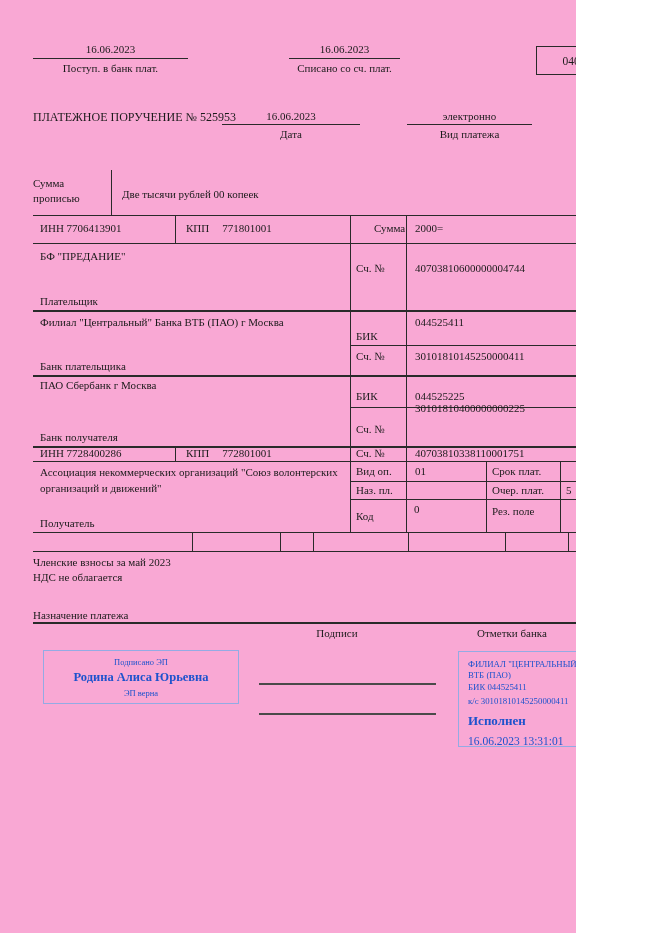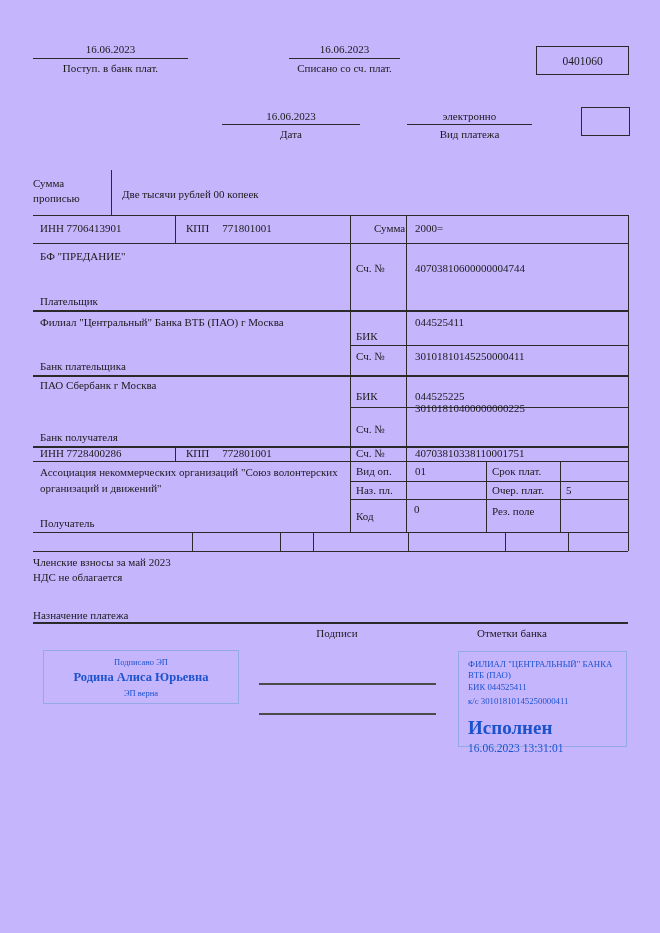--- a/index.html
+++ b/index.html
@@ -1,19 +1,19 @@
 <!DOCTYPE html>
 <html><head>
 <meta charset="utf-8">
 <style>
   html,body{margin:0;padding:0;background:#ffffff;}
   #page{
     position:relative;
-    width:660px;height:933px;
-    background:#c4b5fd;
+    width:576px;height:933px;
+    background:#f9a8d4;
     font-family:"Liberation Serif","DejaVu Serif",serif;
     color:#1b1b1b;
     overflow:hidden;
   }
   .tx{position:absolute;font-size:11px;line-height:13px;white-space:nowrap;color:#1b1b1b;}
   .hl{position:absolute;height:1px;background:#2a2a2a;}
   .hl.thick{height:2px;}
   .vl{position:absolute;width:1px;background:#2a2a2a;}
   .ugroup{position:absolute;font-size:11px;line-height:13px;text-align:center;}
   .ugroup .uval{border-bottom:1px solid #2a2a2a;padding-bottom:2px;}
@@ -25,39 +25,40 @@
     border:1px solid #93abe4;display:flex;flex-direction:column;
     align-items:center;justify-content:center;text-align:center;color:#1d52cd;
   }
   .esign-box .small{font-size:8.5px;line-height:10px;}
   .esign-box .name{font-size:12.5px;line-height:15px;font-weight:bold;margin:3px 0;}
   .stamp-box{
     position:absolute;left:458px;top:651px;width:169px;height:96px;
     border:1px solid #93abe4;color:#1d52cd;box-sizing:border-box;
     padding:7px 9px;font-size:8.8px;line-height:10.5px;
   }
-  .stamp-box .status{font-size:19px;line-height:15px;font-weight:bold;margin-top:14px;}
+  .stamp-box .status{font-size:13px;line-height:15px;font-weight:bold;margin-top:7px;}
   .stamp-box .dt{font-size:11.5px;line-height:13px;margin-top:7px;}
   .sig-line{position:absolute;left:259px;width:177px;height:2px;background:#4a4a4a;}
 </style>
 </head>
 <body>
 
 <div id="page">
 
   <div class="ugroup" style="left:33px;top:43px;width:155px;">
     <div class="uval">16.06.2023</div>
     <div class="ulab">Поступ. в банк плат.</div>
   </div>
   <div class="ugroup" style="left:289px;top:43px;width:111px;">
     <div class="uval">16.06.2023</div>
     <div class="ulab">Списано со сч. плат.</div>
   </div>
   <div class="boxed" style="left:536px;top:46px;width:91px;height:27px;">0401060</div>
 
+  <div class="tx" style="left:33px;top:111px;font-size:12px;">ПЛАТЕЖНОЕ ПОРУЧЕНИЕ № 525953</div>
   <div class="ugroup" style="left:222px;top:110px;width:138px;">
     <div class="uval" style="padding-bottom:1px;">16.06.2023</div>
     <div class="ulab">Дата</div>
   </div>
   <div class="ugroup" style="left:407px;top:110px;width:125px;">
     <div class="uval" style="padding-bottom:1px;">электронно</div>
     <div class="ulab">Вид платежа</div>
   </div>
   <div class="boxed" style="left:581px;top:107px;width:47px;height:27px;"></div>
 

